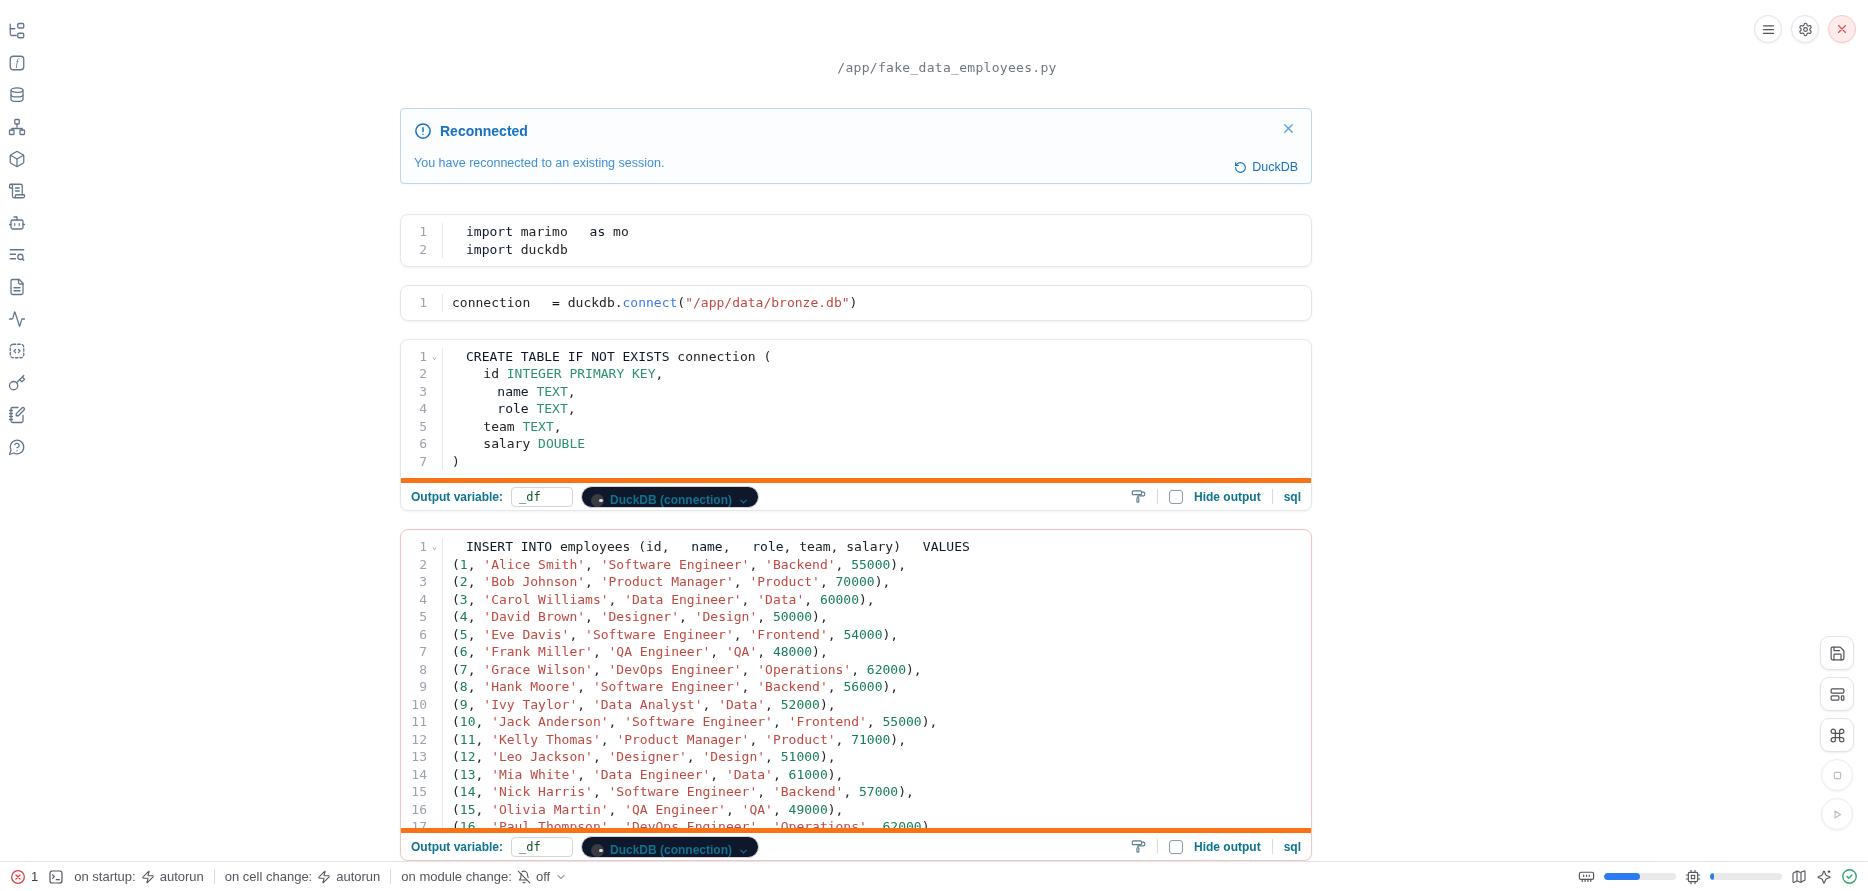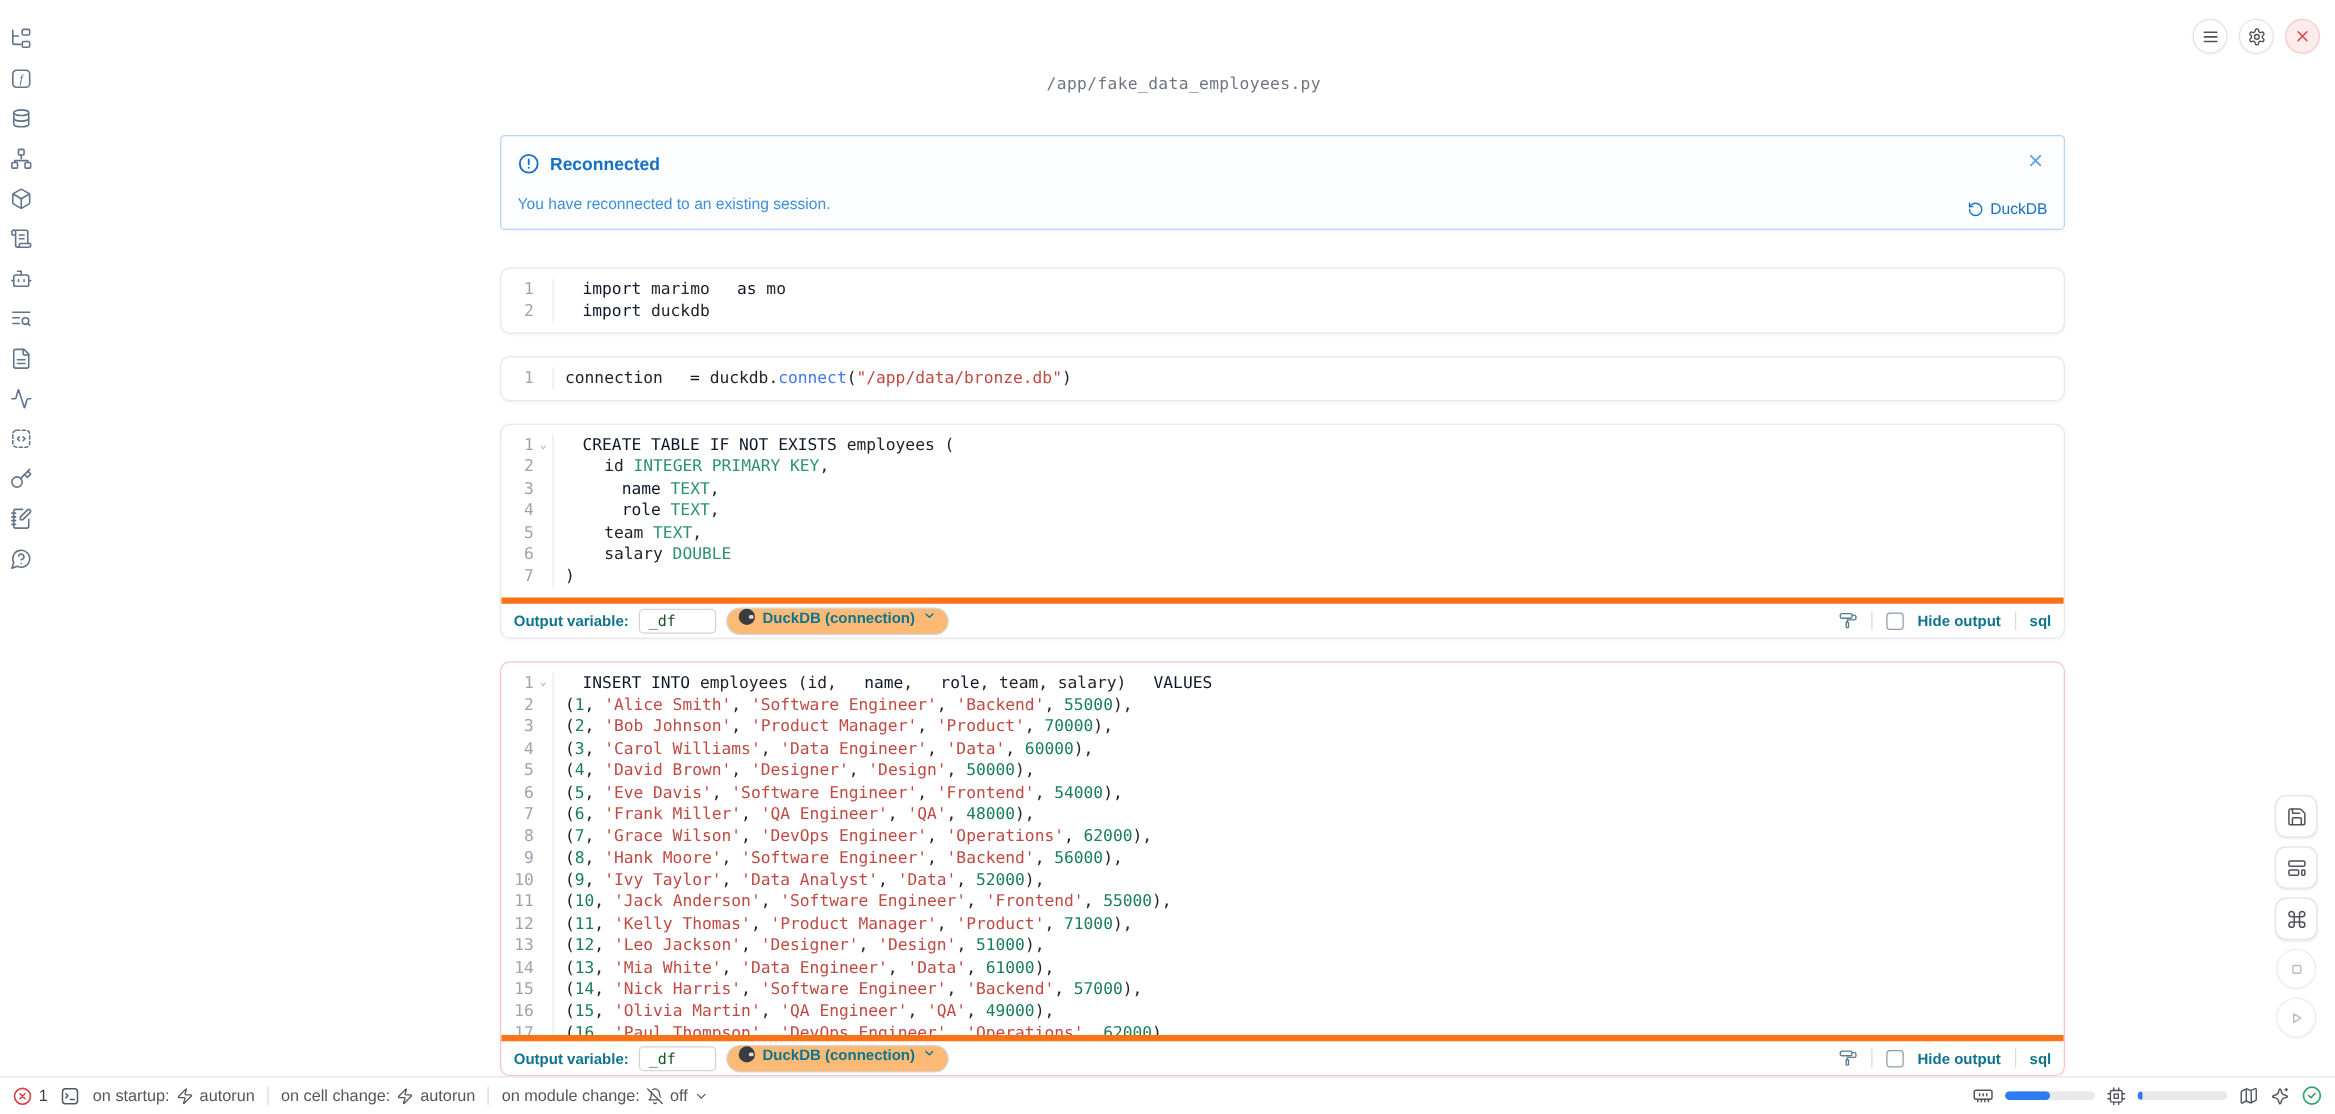--- a/index.html
+++ b/index.html
@@ -17,21 +17,21 @@
   .circle-btn { width:28px; height:28px; border-radius:50%; border:1px solid #e4e4e7;
     background:#fff; display:flex; align-items:center; justify-content:center;
     box-shadow:0 1px 2px rgba(0,0,0,.06); color:#52525b; cursor:pointer; }
   .circle-btn.danger { background:#fdeceb; border-color:#f6caca; color:#e5484d; }
 
   
   .doc-title { position:absolute; top:60px; left:400px; width:1094px; text-align:center;
     font:13px "DejaVu Sans Mono", monospace; color:#6f7680; letter-spacing:.3px; }
 
   
-  .notebook { position:absolute; left:400px; top:108px; width:1252px; }
+  .notebook { position:absolute; left:400px; top:108px; width:912px; }
 
   
   .banner { position:relative; height:76px; background:#fbfdff; border:1px solid #b9d7f5;
     border-radius:4px; box-shadow:0 1px 2px rgba(30,100,200,.05); margin-bottom:30px; }
   .banner-head { position:absolute; left:13px; top:13px; display:flex; align-items:center; gap:8px; }
   .banner-title { font-size:14px; font-weight:bold; color:#1670c4; }
   .banner-msg { position:absolute; left:13px; top:47px; font-size:12.5px; color:#4090d9; }
   .banner-close { position:absolute; right:15px; top:12px; color:#58a0e2; cursor:pointer; }
   .banner-restart { position:absolute; right:13px; bottom:9px; display:flex; align-items:center;
     gap:5px; color:#1670c4; font-size:12.5px; cursor:pointer; }
@@ -52,22 +52,22 @@
   .tok-n { color:#177e57; }
   .tok-f { color:#4078f2; }
 
   
   .cell-footer { border-top:5px solid #f97316; height:32px; display:flex; align-items:center;
     padding:0 10px; gap:8px; }
   .teal { color:#0e7490; font-weight:bold; font-size:12px; }
   .ofv-input { width:62px; height:20px; border:1px solid #d4d4d8; border-radius:4px;
     background:#fff; font:12px "DejaVu Sans Mono", monospace; color:#14532d;
     display:flex; align-items:center; padding:0 7px; }
-  .engine-pill { height:22px; border:1px solid #d4d4d8; border-radius:12px; background:#fdba74;
-    display:flex; align-items:flex-start; gap:6px; padding:0 9px; cursor:pointer; }
+  .engine-pill { height:22px; border:1px solid #d4d4d8; border-radius:12px; background:#0f172a;
+    display:flex; align-items:flex-end; gap:6px; padding:0 9px; cursor:pointer; }
   .duck-logo { width:13px; height:13px; border-radius:50%; background:#3b3b42; position:relative; flex:none; }
   .duck-logo::after { content:""; position:absolute; right:1.5px; top:5px; width:3.5px; height:3px;
     border-radius:2px; background:#d8d8dc; }
   .chev { color:#0e7490; }
   .footer-right { margin-left:auto; display:flex; align-items:center; gap:11px; }
   .v-div { width:1px; height:15px; background:#d9d9de; }
   .checkbox { width:14px; height:14px; border:1.5px solid #8d9bab; border-radius:3px; background:#fff; cursor:pointer; }
   .fmt-icon { color:#5b7c8d; cursor:pointer; }
 
   
@@ -237,21 +237,21 @@
           <span class="lcode"><span>connection </span><span class="tok-k">=</span><span> duckdb.</span><span class="tok-f">connect</span><span>(</span><span class="tok-s">"/app/data/bronze.db"</span><span>)</span></span>
         </div>
       </div>
   </div>
 
   <div class="cell">
     <div class="code">
         <div class="cline">
           <span class="ln">1</span>
           <span class="fold">⌄</span>
-          <span class="lcode"><span class="tok-k">CREATE TABLE IF NOT EXISTS</span><span> employees (</span></span>
+          <span class="lcode"><span class="tok-k">CREATE TABLE IF NOT EXISTS</span><span> connection (</span></span>
         </div>
         <div class="cline">
           <span class="ln">2</span>
           <span class="fold"></span>
           <span class="lcode"><span>    id </span><span class="tok-t">INTEGER</span><span> </span><span class="tok-t">PRIMARY KEY</span><span>,</span></span>
         </div>
         <div class="cline">
           <span class="ln">3</span>
           <span class="fold"></span>
           <span class="lcode"><span>    </span><span class="tok-k">name</span><span> </span><span class="tok-t">TEXT</span><span>,</span></span>

